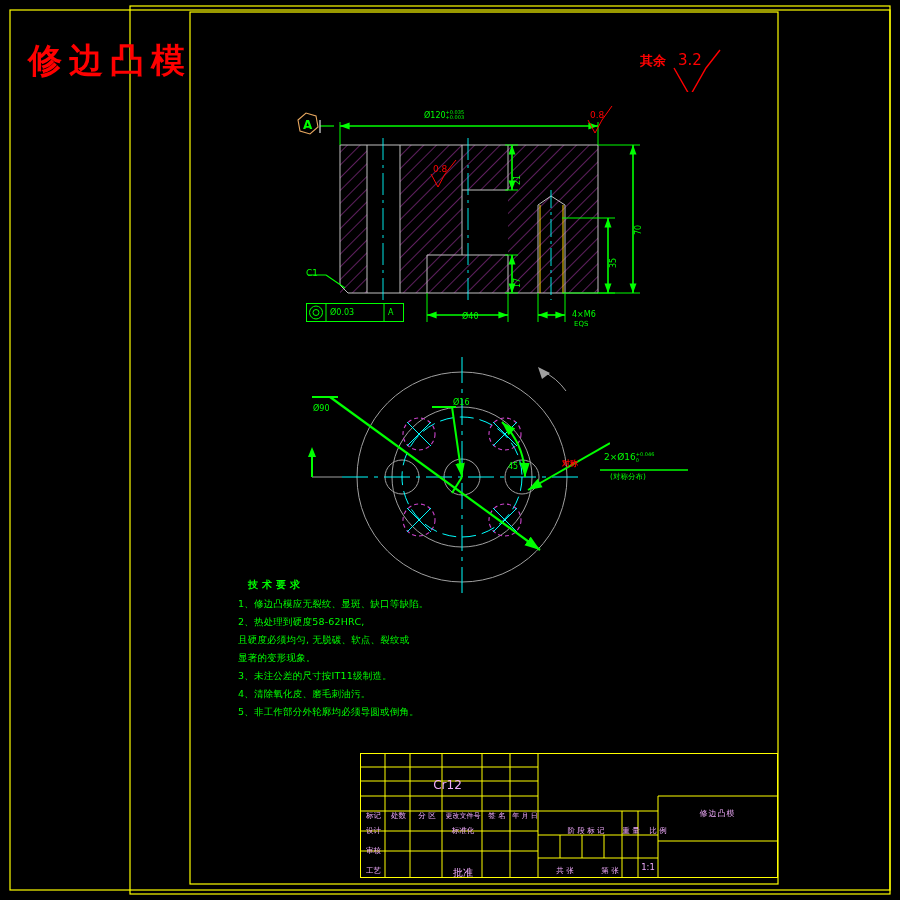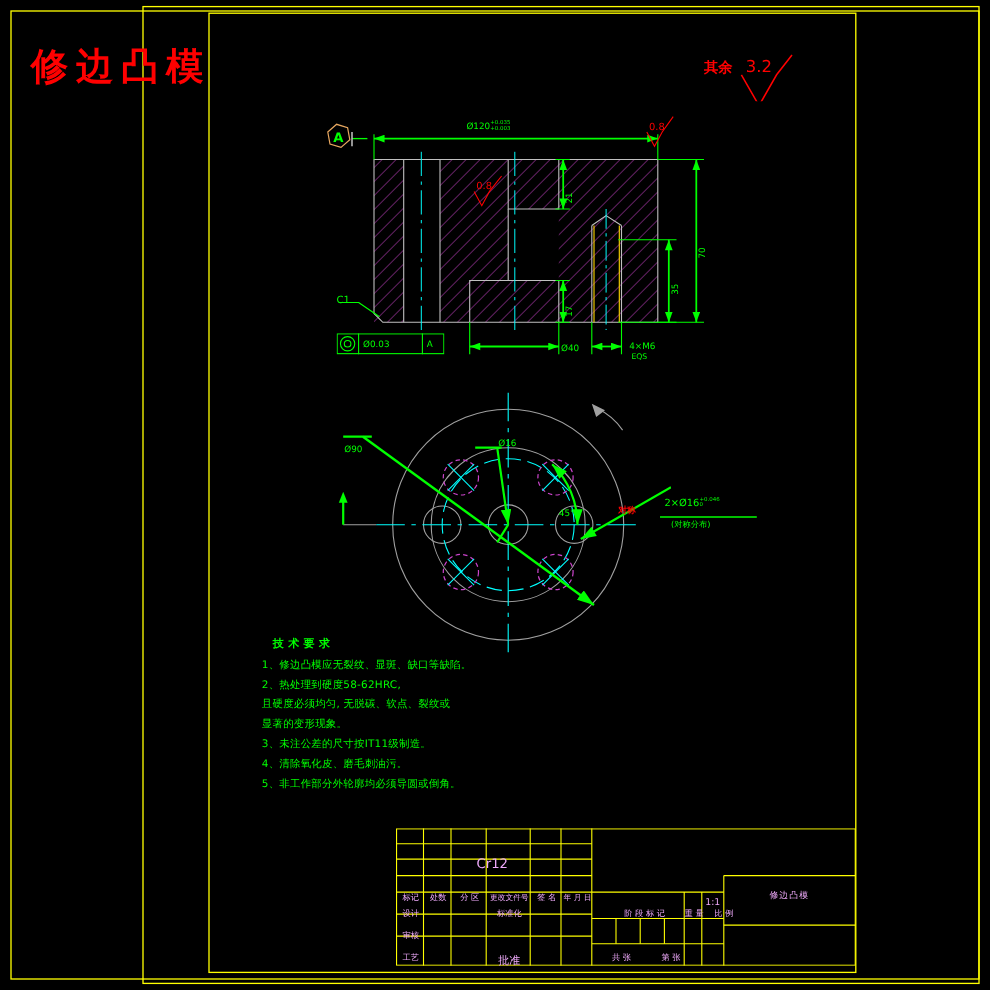--- a/index.html
+++ b/index.html
@@ -134,21 +134,21 @@
     </g>
   </svg>
 
   <div class="dim" style="left:424px;top:110px;">
     <span>Ø120</span><span class="tol-stack"><span style="display:block">+0.035</span><span style="display:block">+0.003</span></span>
   </div>
   <div class="dim-v" style="left:513px;top:185px;">21</div>
   <div class="dim-v" style="left:513px;top:288px;">17</div>
   <div class="dim-v" style="left:634px;top:235px;">70</div>
   <div class="dim-v" style="left:609px;top:268px;">35</div>
-  <div class="dim" style="left:462px;top:312px;margin-left:48px;">Ø40</div>
+  <div class="dim" style="left:462px;top:312px;">Ø40</div>
   <div class="dim" style="left:572px;top:310px;">4×M6</div>
   <div class="dim" style="left:574px;top:320px;font-size:7px;">EQS</div>
   <div class="dim" style="left:306px;top:268px;font-size:9px;">C1</div>
 
   <svg class="abs" style="left:306px;top:303px" width="98" height="20">
     <rect x="0.5" y="0.5" width="97" height="18" fill="none" stroke="#00ff00" stroke-width="1"></rect>
     <line x1="20" y1="0" x2="20" y2="19" stroke="#00ff00" stroke-width="1"></line>
     <line x1="78" y1="0" x2="78" y2="19" stroke="#00ff00" stroke-width="1"></line>
     <circle cx="10" cy="9.5" r="6.5" fill="none" stroke="#00ff00" stroke-width="1"></circle>
     <circle cx="10" cy="9.5" r="3" fill="none" stroke="#00ff00" stroke-width="1"></circle>
@@ -264,21 +264,21 @@
       <line x1="262" y1="58" x2="262" y2="125"></line>
       <line x1="278" y1="58" x2="278" y2="125"></line>
 
       <line x1="298" y1="43" x2="418" y2="43"></line>
       <line x1="298" y1="88" x2="418" y2="88"></line>
     </g>
   </svg>
 
   <div class="tb-cell" style="left:390px;top:778px;font-size:12px;letter-spacing:0;width:115px;">Cr12</div>
   <div class="tb-cell" style="left:660px;top:808px;width:115px;font-size:8px;">修边凸模</div>
-  <div class="tb-cell" style="left:638px;top:816px;width:20px;letter-spacing:0;">1:1</div>
+  <div class="tb-cell" style="left:638px;top:862px;width:20px;letter-spacing:0;">1:1</div>
 
   <div class="tb-cell" style="left:361px;top:811px;width:25px;font-size:7.5px;letter-spacing:0;">标记</div>
   <div class="tb-cell" style="left:386px;top:811px;width:25px;font-size:7.5px;letter-spacing:0;">处数</div>
   <div class="tb-cell" style="left:411px;top:811px;width:32px;font-size:7.5px;letter-spacing:0;">分 区</div>
   <div class="tb-cell" style="left:443px;top:811px;width:40px;font-size:7px;letter-spacing:0;">更改文件号</div>
   <div class="tb-cell" style="left:483px;top:811px;width:28px;font-size:7.5px;letter-spacing:0;">签 名</div>
   <div class="tb-cell" style="left:511px;top:811px;width:28px;font-size:7px;letter-spacing:0;">年 月 日</div>
 
   <div class="tb-cell" style="left:361px;top:826px;width:25px;font-size:7.5px;letter-spacing:0;">设计</div>
   <div class="tb-cell" style="left:443px;top:826px;width:40px;font-size:7.5px;letter-spacing:0;">标准化</div>

